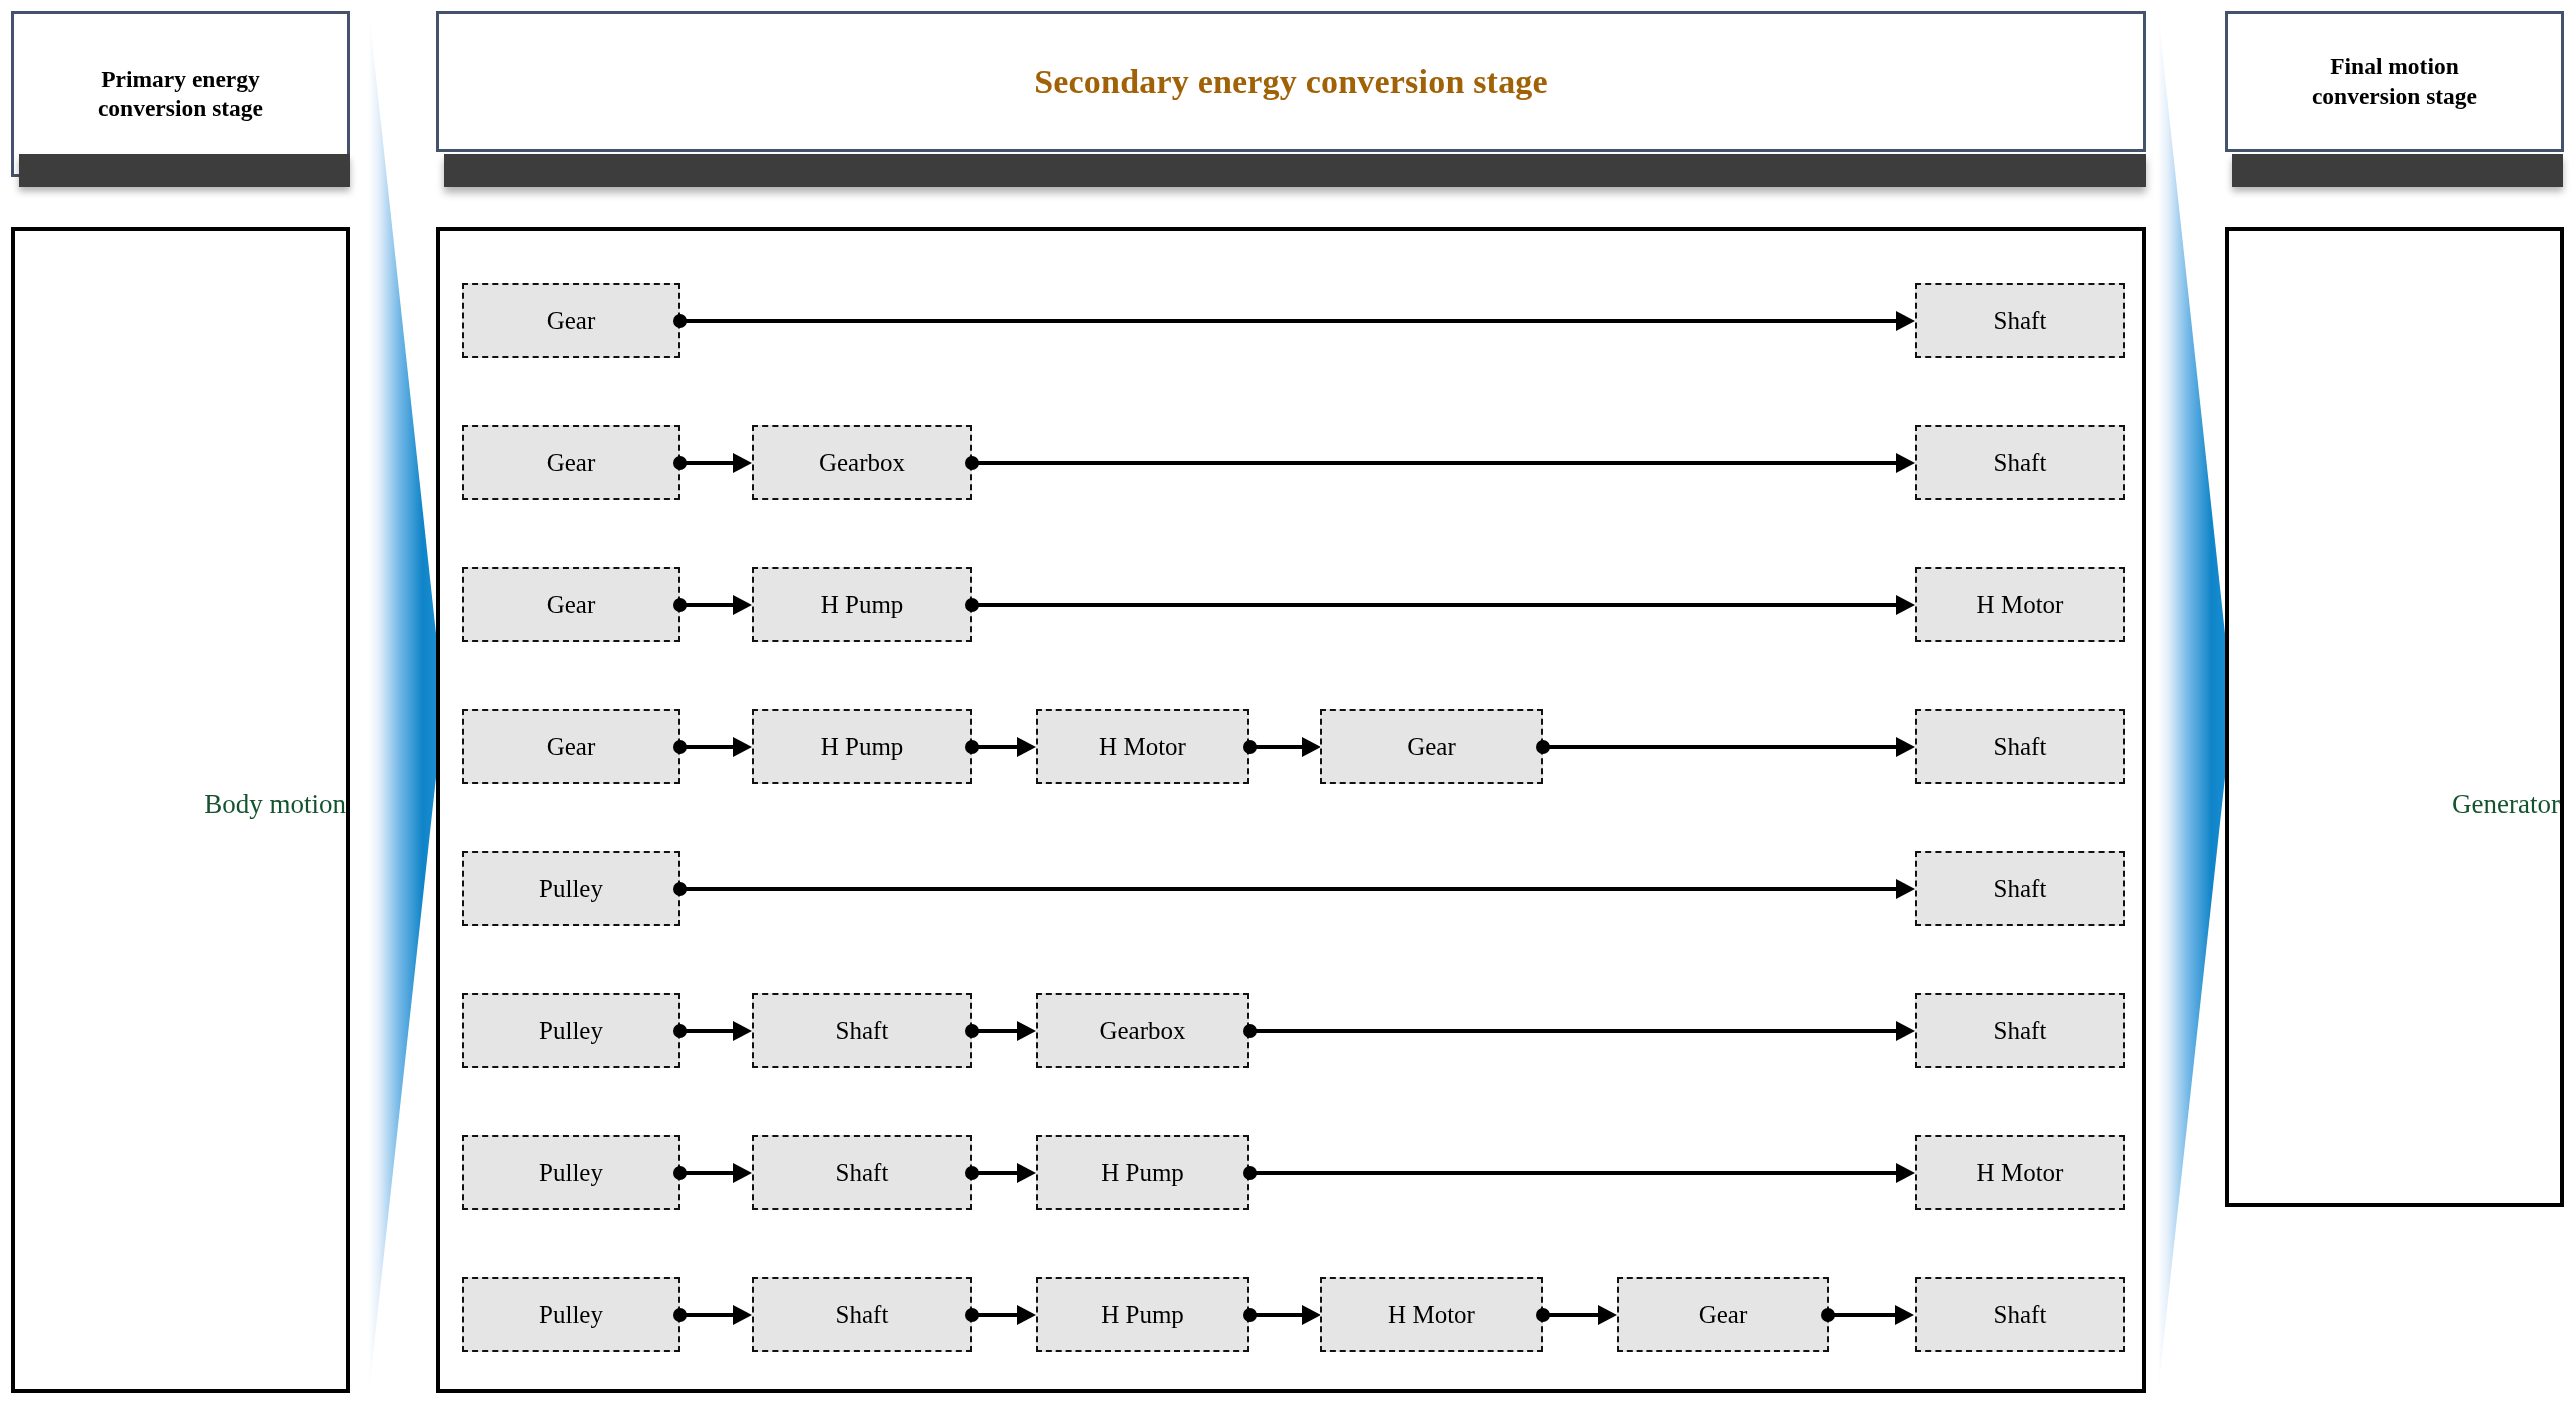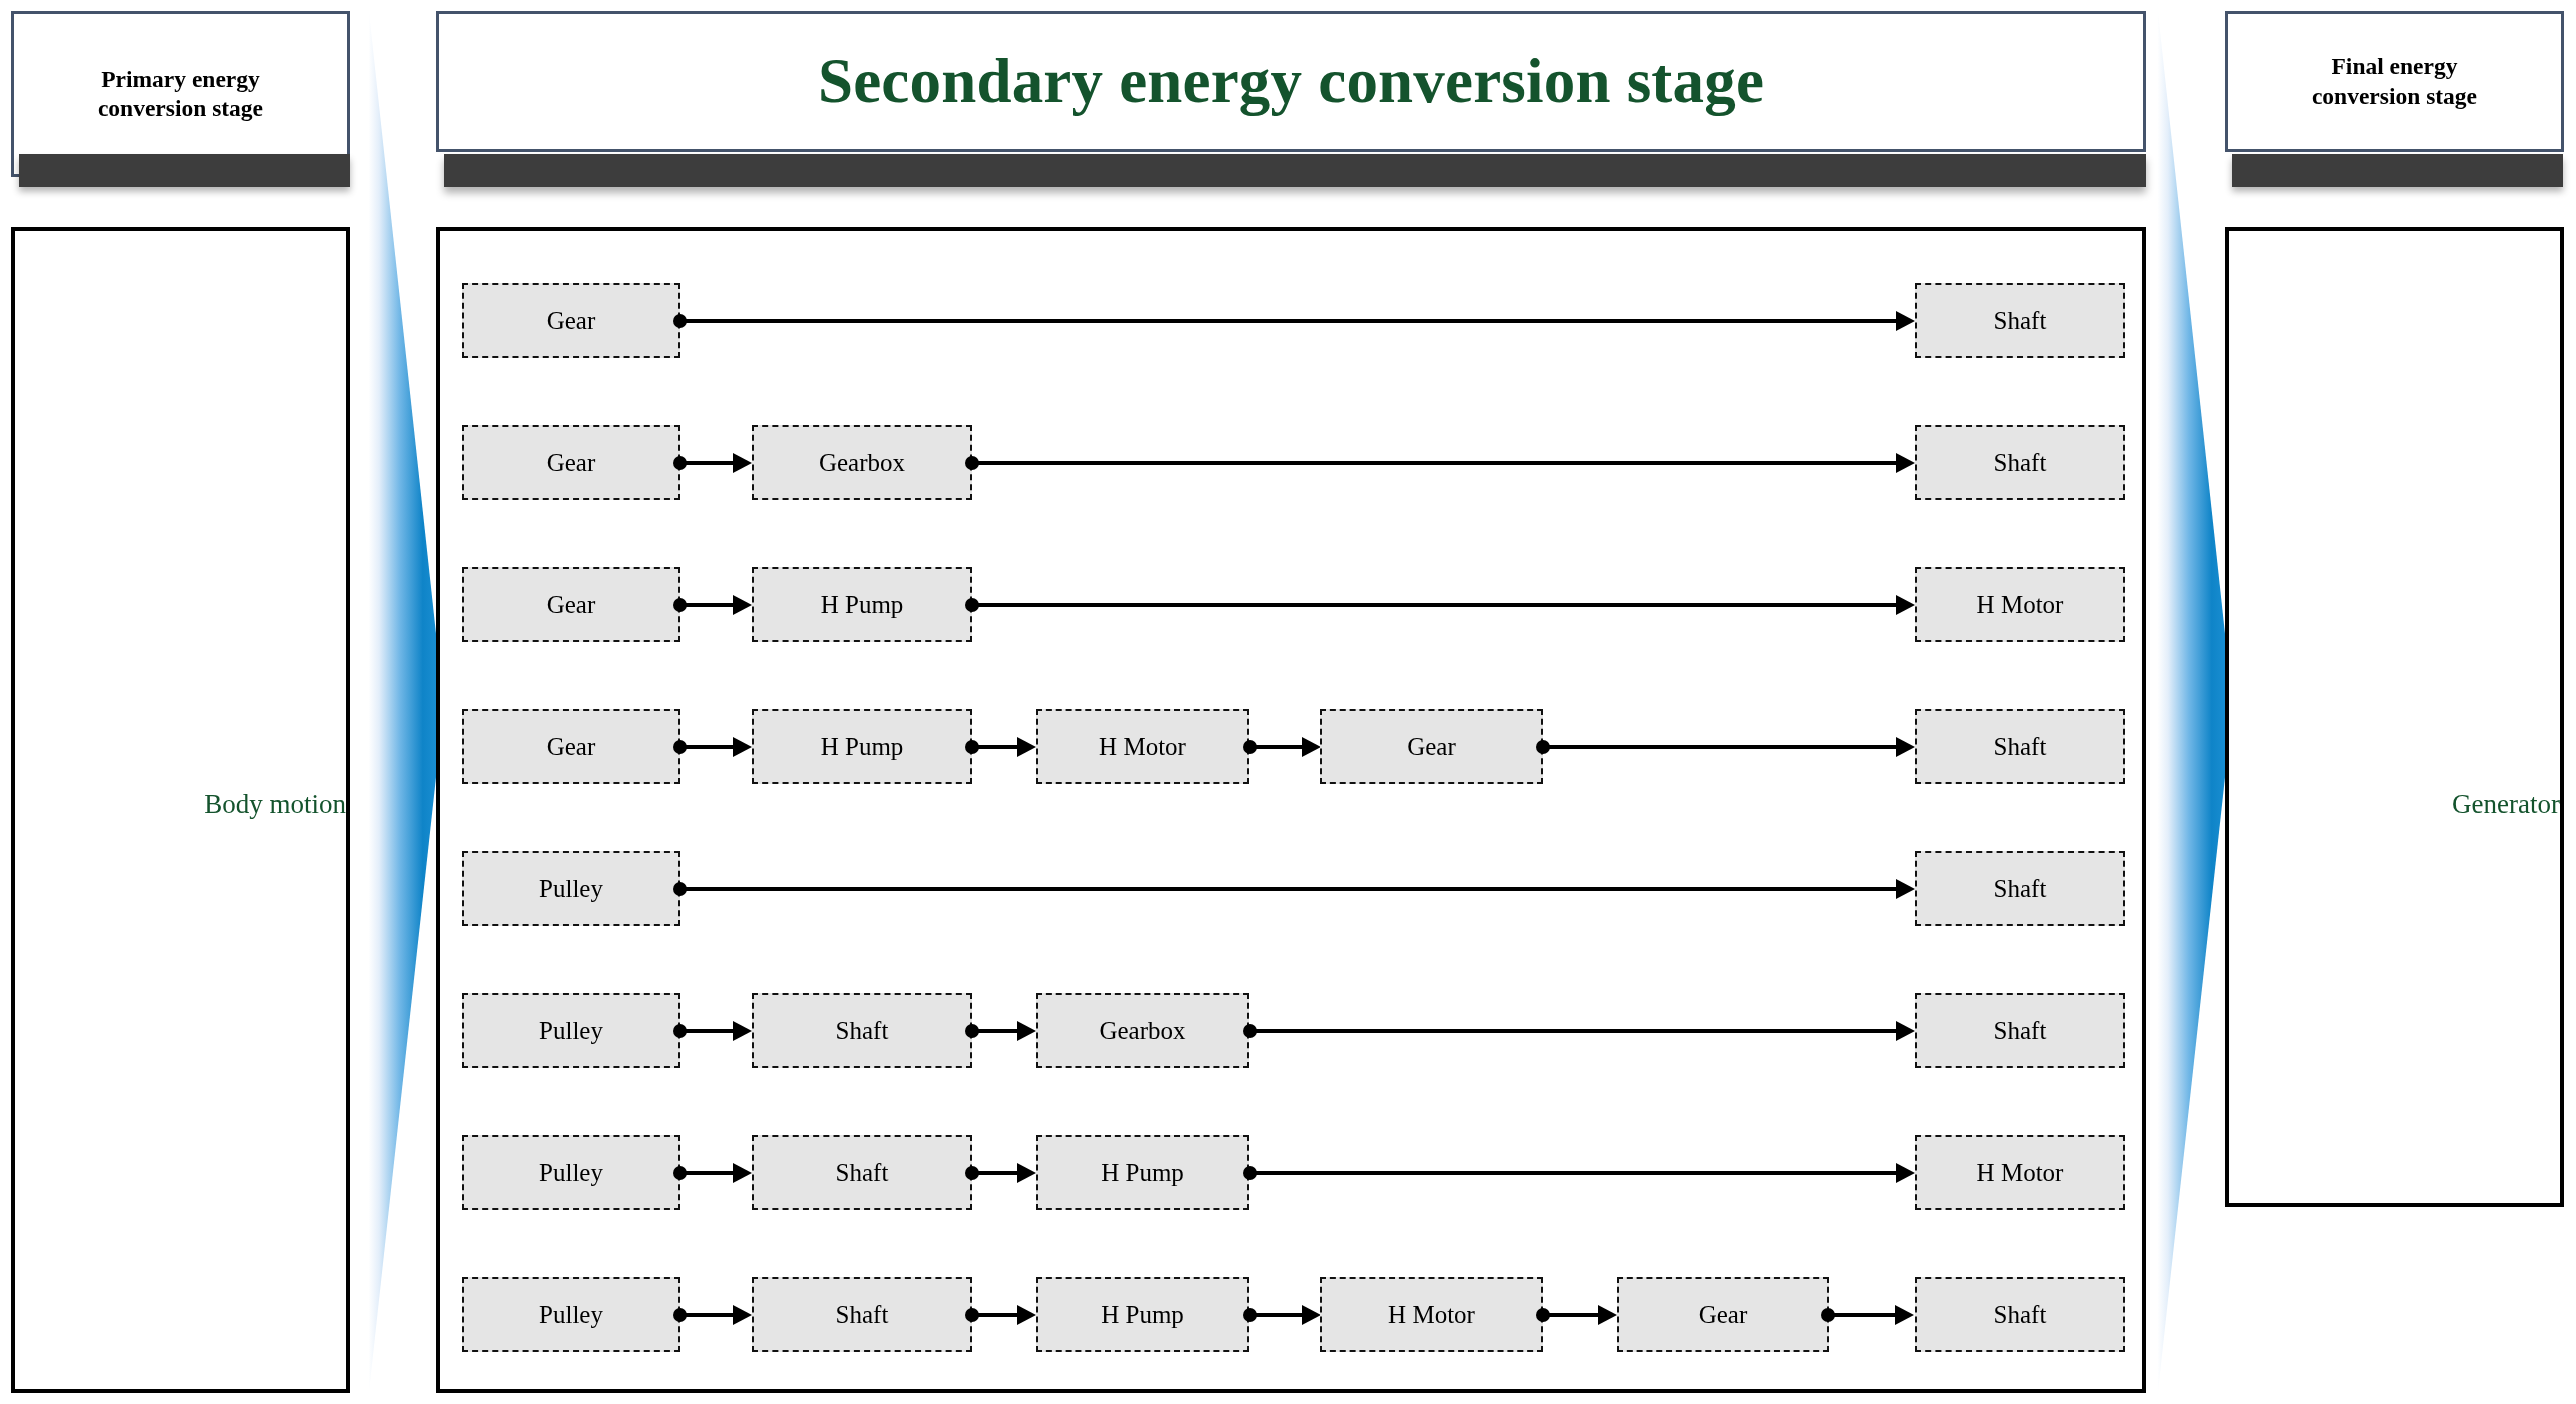--- a/index.html
+++ b/index.html
@@ -10,21 +10,21 @@
   .stage-head{position:absolute;background:#ffffff;border:3.9px solid #44536b;
               box-sizing:border-box;display:flex;align-items:center;justify-content:center;
               text-align:center;font-weight:bold;line-height:1.25;color:#000;}
   .stage-head-bar{position:absolute;background:#3d3d3d;
               box-shadow:0 4.7px 7px rgba(0,0,0,0.30);}
 
   
   #secondary-head{position:absolute;left:436px;top:11px;width:1710px;height:141px;
       background:#fff;border:3.9px solid #44536b;box-sizing:border-box;
       display:flex;align-items:center;justify-content:center;}
-  #secondary-head-title{font-size:63px;font-weight:bold;color:#14532d;letter-spacing:0.2px;}
+  #secondary-head-title{font-size:34px;font-weight:bold;color:#a16207;letter-spacing:0.2px;}
   #secondary-head-bar{position:absolute;left:444px;top:154px;width:1702px;height:33px;
       background:#3d3d3d;box-shadow:0 5.5px 7.8px rgba(0,0,0,.3);}
 
   
   .panel{position:absolute;background:#fff;border:4.7px solid #000;box-sizing:border-box;}
   .panel-label{position:absolute;left:0;right:0;text-align:right;font-size:27px;color:#14532d;font-family:Liberation Serif, serif;}
 
   
   #flow-panel{position:absolute;left:436px;top:227px;width:1710px;height:1166px;
       background:#fff;border:4.7px solid #000;box-sizing:border-box;}
@@ -244,21 +244,21 @@
         <stop offset="72%" stop-color="#0f84c8"></stop>
         <stop offset="100%" stop-color="#1f93d6"></stop>
       </linearGradient>
     </defs>
     <path d="M 22 10 L 118 900 L 22 1780 Z" fill="url(#lgR)"></path>
   </svg>
 </div>
 
 <div class="stage-head" id="final-head" style="left:2225px;top:11px;width:339px;height:141px;font-size:23.5px;">
   <div>
-    <div>Final energy</div>
+    <div>Final motion</div>
     <div>conversion stage</div>
   </div>
 </div>
 <div class="stage-head-bar" style="left:2232px;top:154px;width:331px;height:33px;"></div>
 
 <div class="panel" id="final-panel" style="left:2225px;top:227px;width:339px;height:980px;">
   <div class="panel-label" style="top:558px;">Generator</div>
 </div>
 
 

